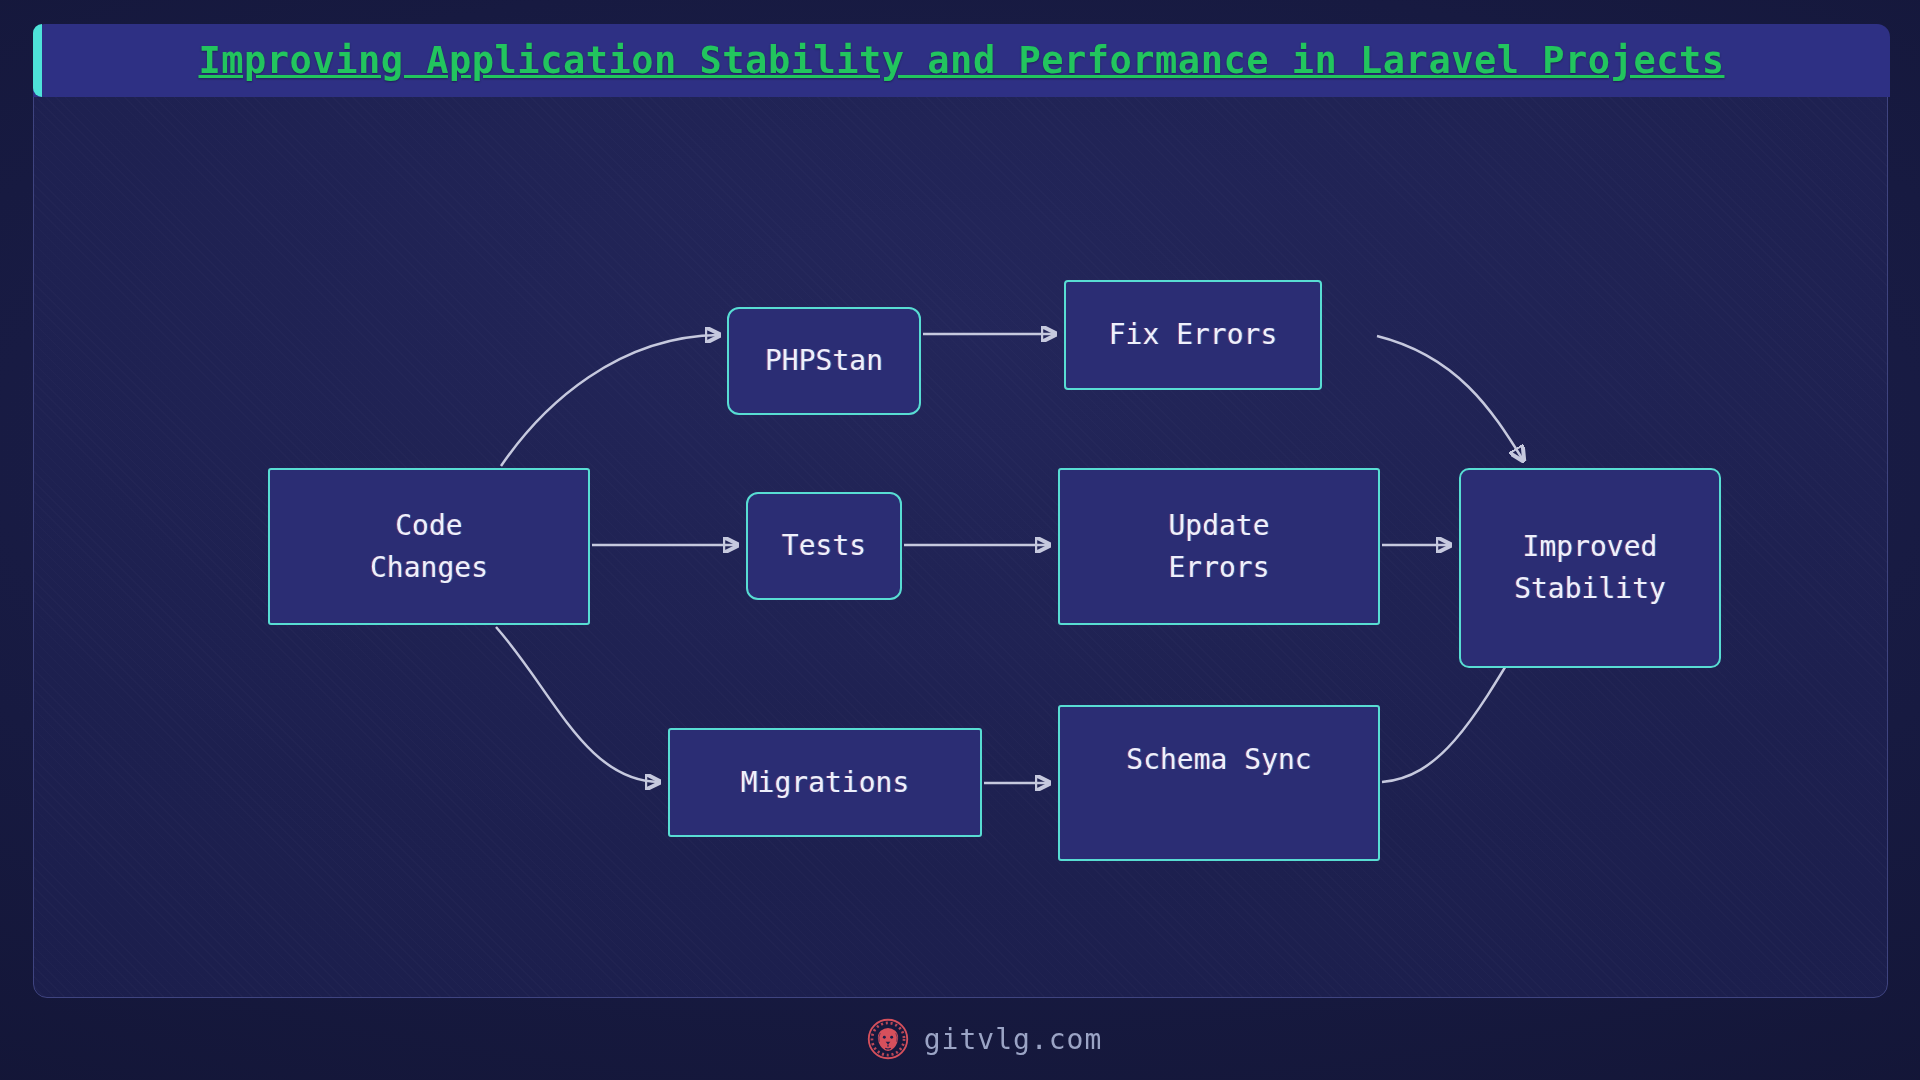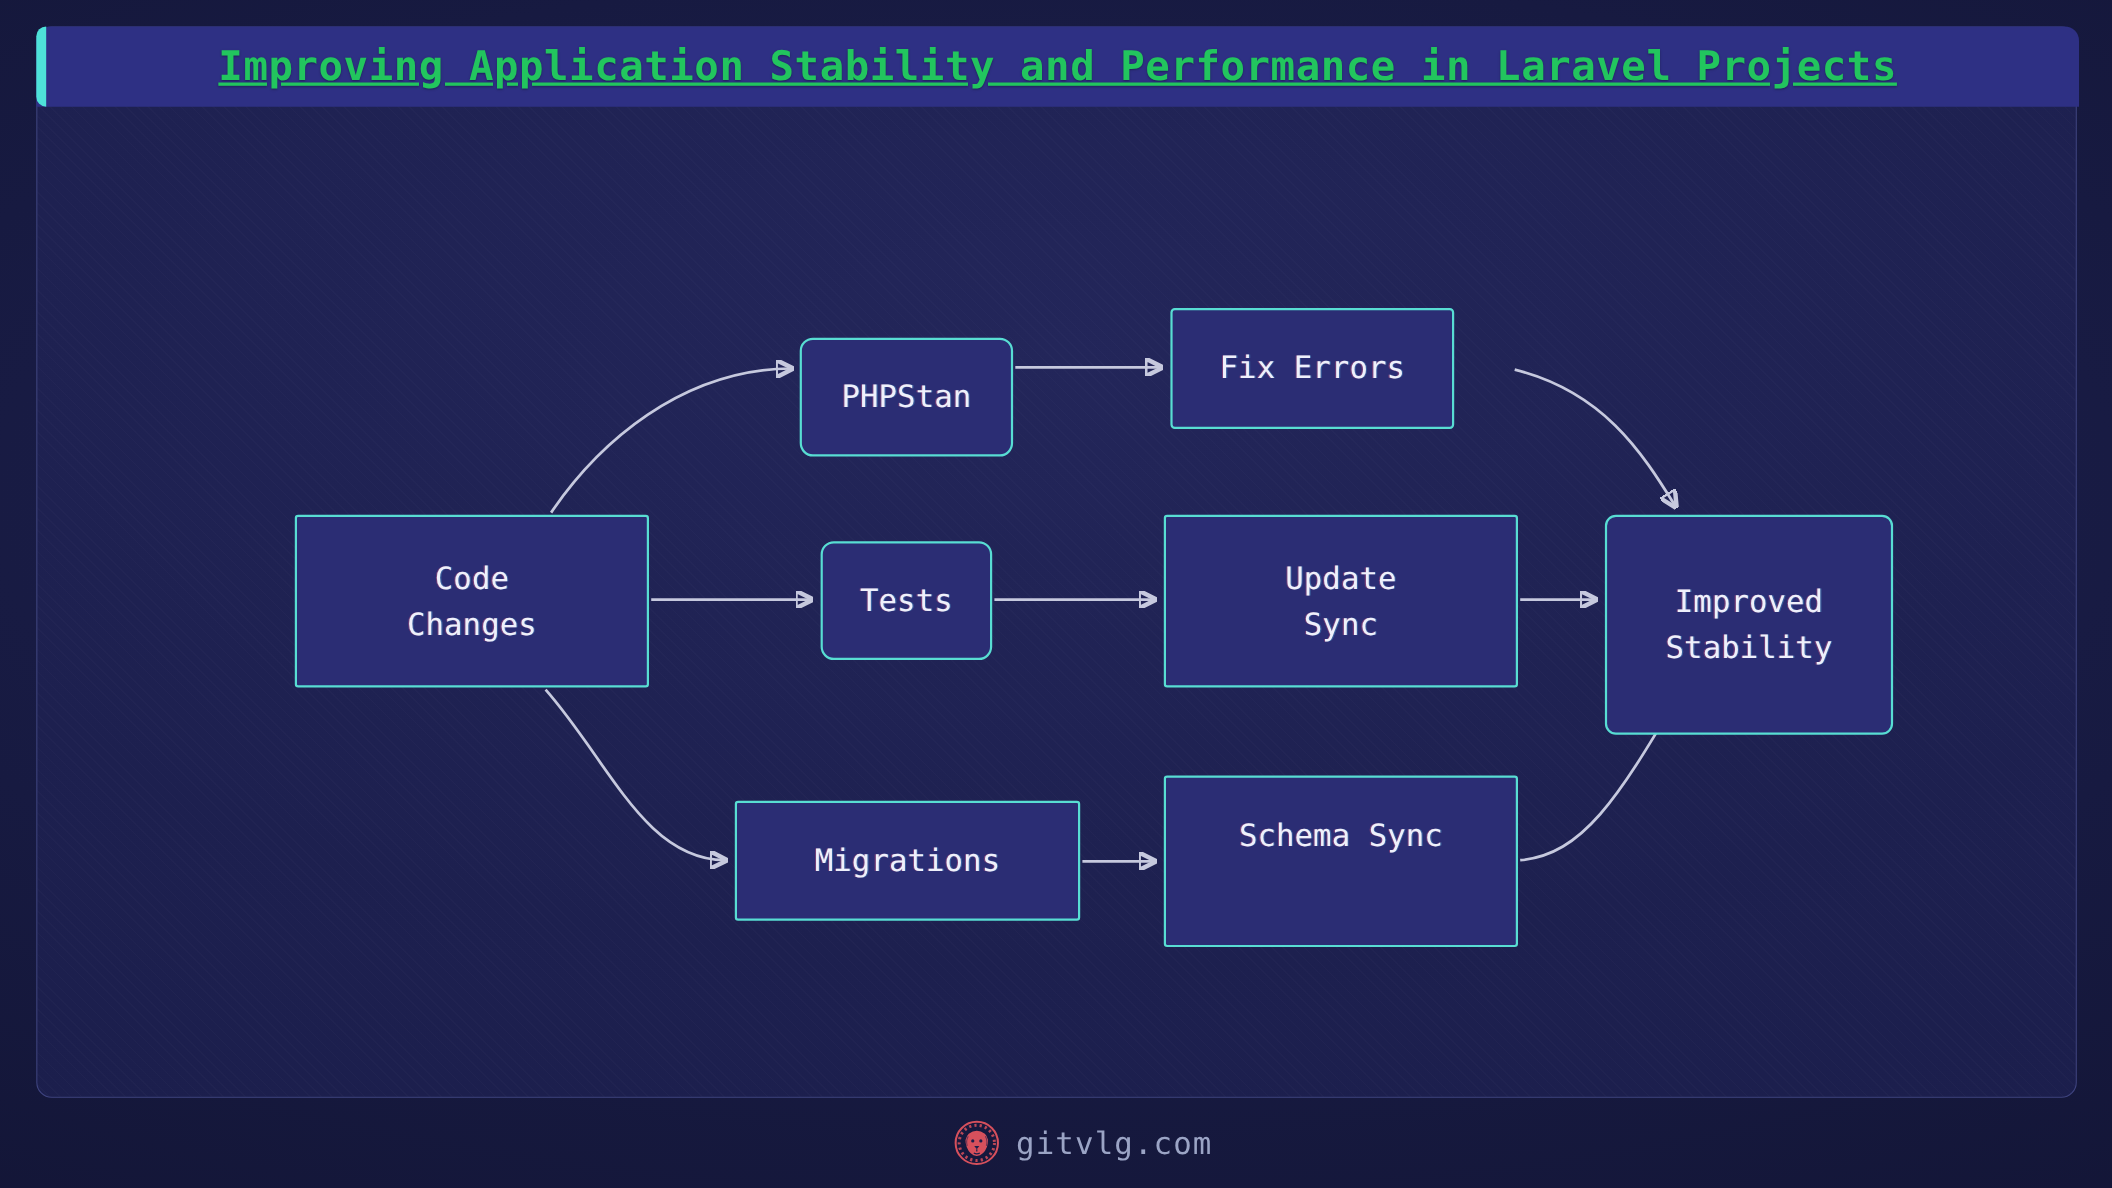--- a/index.html
+++ b/index.html
@@ -96,21 +96,21 @@
       <path d="M 950 758 L 1015 758" marker-end="url(#arrow)"></path>
       <path d="M 1348 757 C 1405 752, 1437 700, 1491 609" marker-end="url(#arrow)"></path>
     </svg>
 
     <div class="node n-code">Code
 Changes</div>
     <div class="node n-phpstan">PHPStan</div>
     <div class="node n-fixerrors">Fix Errors</div>
     <div class="node n-tests">Tests</div>
     <div class="node n-updtests">Update
-Sync</div>
+Errors</div>
     <div class="node n-improved">Improved
 Stability</div>
     <div class="node n-migrations">Migrations</div>
     <div class="node n-schema">Schema Sync</div>
 
   </div>
 
   <footer class="footer">
     <svg width="44" height="44" viewBox="0 0 48 48">
       <circle cx="24" cy="24" r="21" fill="none" stroke="#d6505c" stroke-width="2"></circle>

